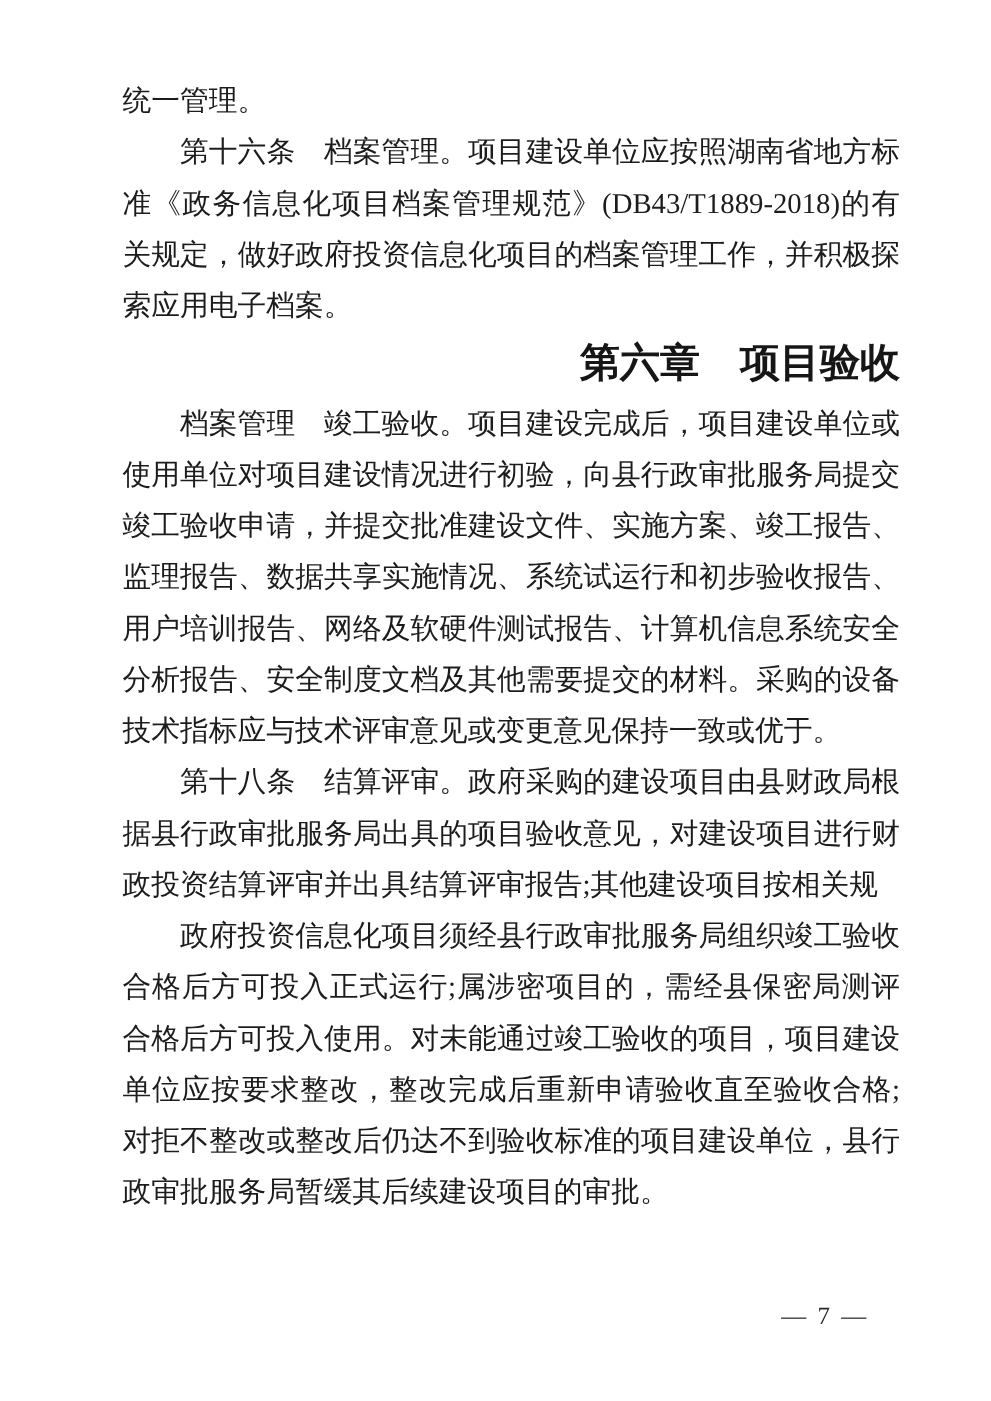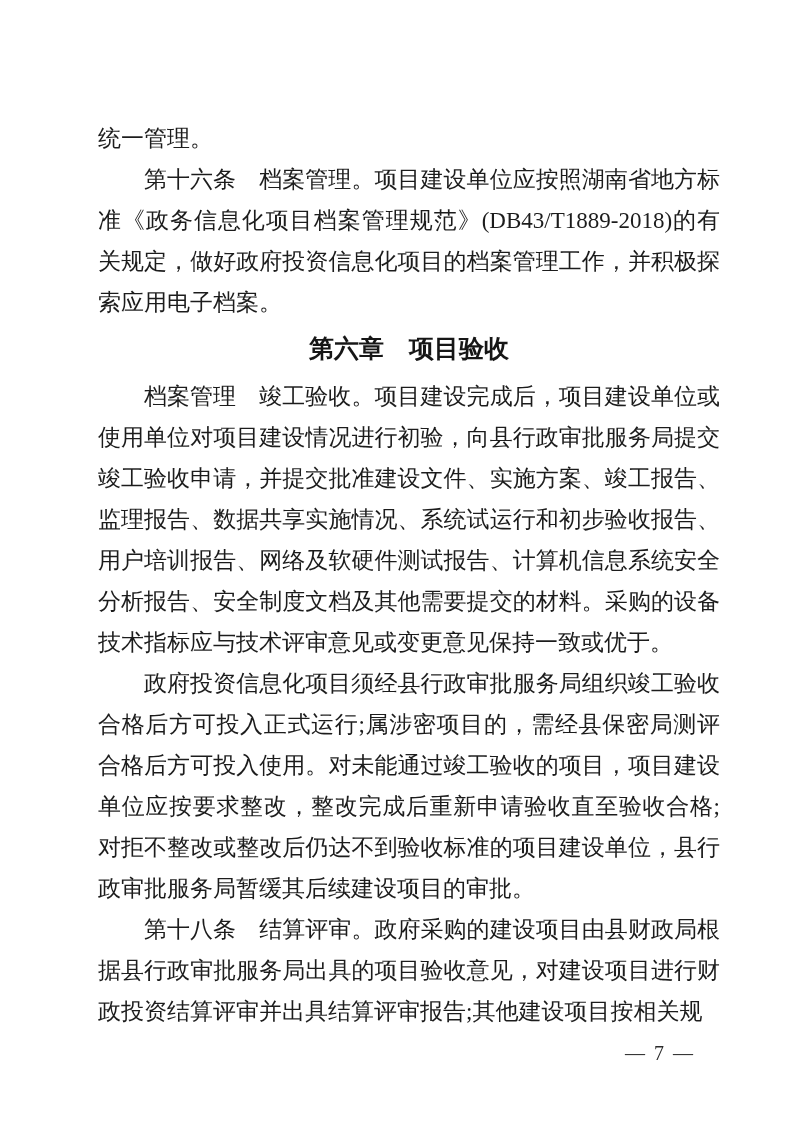--- a/index.html
+++ b/index.html
@@ -14,41 +14,41 @@
     background: #ffffff;
     overflow: hidden;
     font-family: "Liberation Serif", "DejaVu Serif", serif;
     color: #1c1c1c;
   }
   .text-block {
     position: absolute;
     left: 98px;
     top: 0;
     width: 622px;
-    padding-top: 118px;
+    padding-top: 60px;
     font-size: 23px;
     line-height: 41px;
     text-align: justify;
     letter-spacing: 0;
   }
   .text-block p {
     margin: 0;
   }
   .para-indent {
     text-indent: 46px;
   }
   .article-label {
     font-weight: normal;
   }
   .chapter-heading {
-    text-align: center;
+    text-align: right;
     text-indent: 0;
     font-family: "Liberation Sans", "DejaVu Sans", sans-serif;
     font-weight: bold;
-    font-size: 25px;
+    font-size: 32px;
     line-height: 41px;
     margin: 5px 0 7px 0 !important;
     color: #161616;
   }
   .page-number {
     position: absolute;
     top: 1040px;
     left: 595px;
     width: 130px;
     text-align: center;
@@ -74,24 +74,24 @@
       <span class="article-label">第十六条</span><span>　档案管理。项目建设单位应按照湖南省地方标准《政务信息化项目档案管理规范》(DB43/T1889-2018)的有关规定，做好政府投资信息化项目的档案管理工作，并积极探索应用电子档案。</span>
     </p>
 
     <p class="chapter-heading">第六章　项目验收</p>
 
     <p class="para-indent">
       <span class="article-label">档案管理</span><span>　竣工验收。项目建设完成后，项目建设单位或使用单位对项目建设情况进行初验，向县行政审批服务局提交竣工验收申请，并提交批准建设文件、实施方案、竣工报告、监理报告、数据共享实施情况、系统试运行和初步验收报告、用户培训报告、网络及软硬件测试报告、计算机信息系统安全分析报告、安全制度文档及其他需要提交的材料。采购的设备技术指标应与技术评审意见或变更意见保持一致或优于。</span>
     </p>
 
     <p class="para-indent">
-      <span>政府投资信息化项目须经县行政审批服务局组织竣工验收合格后方可投入正式运行;属涉密项目的，需经县保密局测评合格后方可投入使用。对未能通过竣工验收的项目，项目建设单位应按要求整改，整改完成后重新申请验收直至验收合格;对拒不整改或整改后仍达不到验收标准的项目建设单位，县行政审批服务局暂缓其后续建设项目的审批。</span>
+      <span class="article-label">第十八条</span><span>　结算评审。政府采购的建设项目由县财政局根据县行政审批服务局出具的项目验收意见，对建设项目进行财政投资结算评审并出具结算评审报告;其他建设项目按相关规</span>
     </p>
 
     <p class="para-indent">
-      <span class="article-label">第十八条</span><span>　结算评审。政府采购的建设项目由县财政局根据县行政审批服务局出具的项目验收意见，对建设项目进行财政投资结算评审并出具结算评审报告;其他建设项目按相关规</span>
+      <span>政府投资信息化项目须经县行政审批服务局组织竣工验收合格后方可投入正式运行;属涉密项目的，需经县保密局测评合格后方可投入使用。对未能通过竣工验收的项目，项目建设单位应按要求整改，整改完成后重新申请验收直至验收合格;对拒不整改或整改后仍达不到验收标准的项目建设单位，县行政审批服务局暂缓其后续建设项目的审批。</span>
     </p>
 
   </div>
 
   <div class="page-number">— 7 —</div>
 
 </div>
 
 </body></html>

